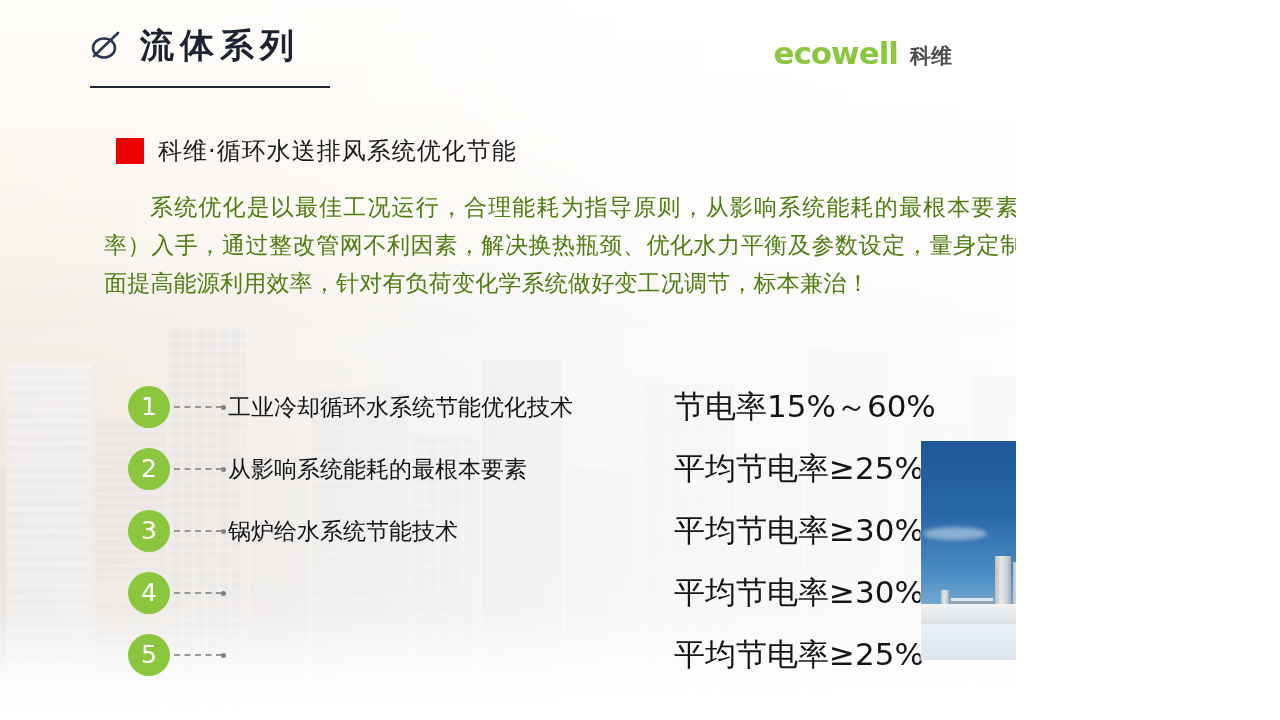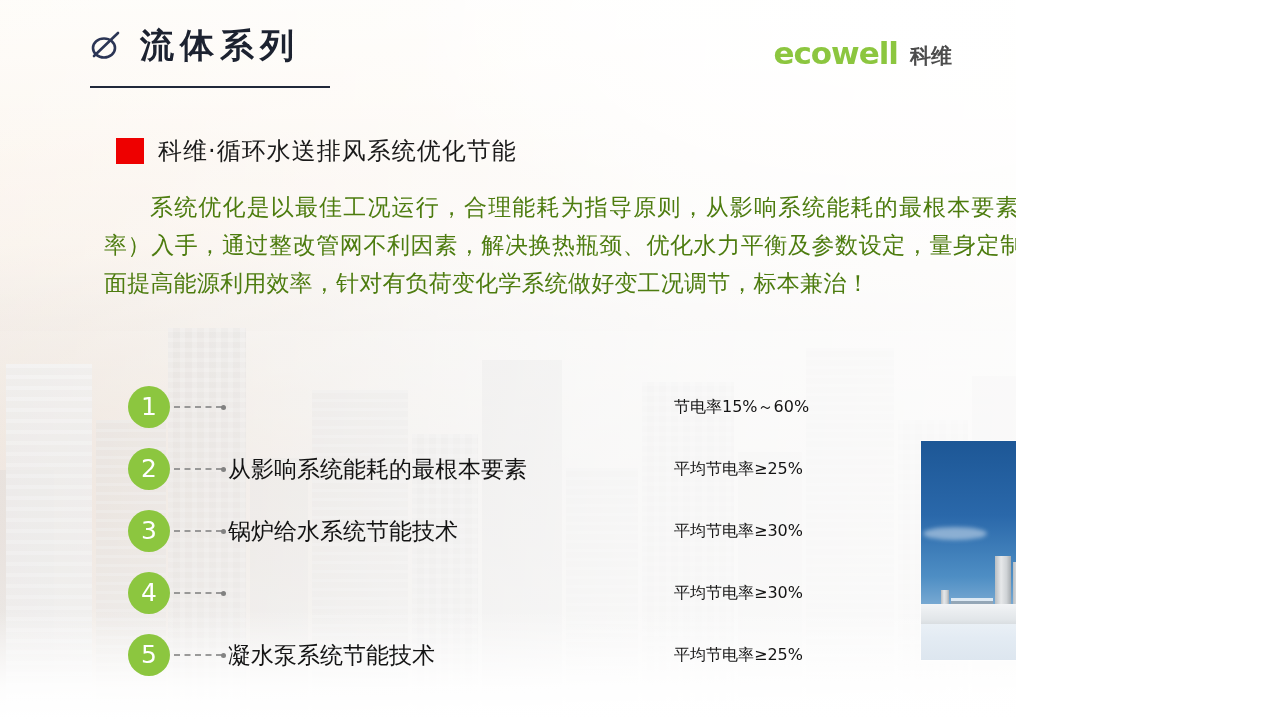--- a/index.html
+++ b/index.html
@@ -159,21 +159,21 @@
   .connector::after {
     content:""; position:absolute; right:-4px; top:-3px;
     width:5px; height:5px; border-radius:50%; background:#6f6f6f;
   }
   .item-label {
     font-size:23px; color:#141414; white-space:nowrap;
     margin-left:6px;
   }
   .item-value {
     position:absolute; left:546px;
-    font-size:16px; color:#141414; white-space:nowrap;
+    font-size:31px; color:#141414; white-space:nowrap;
   }
   .item.row1 .item-value { left:546px; }
 
   
   .photo {
     position:absolute; left:921px; top:441px;
     width:295px; height:219px;
     overflow:hidden;
     background:#1f4f86;
     box-shadow:0 0 0 1px rgba(255,255,255,0.5);
@@ -269,20 +269,21 @@
     <span class="section-head-text">科维·循环水送排风系统优化节能</span>
   </div>
 
   <div class="paragraph">系统优化是以最佳工况运行，合理能耗为指导原则，从影响系统能耗的最根本要素（流量、阻抗和效率）入手，通过整改管网不利因素，解决换热瓶颈、优化水力平衡及参数设定，量身定制高效节能设备，全面提高能源利用效率，针对有负荷变化学系统做好变工况调节，标本兼治！</div>
 
   <div class="items">
 
     <div class="item row1">
       <div class="num-badge">1</div>
       <div class="connector"></div>
+      <div class="item-label">工业冷却循环水系统节能优化技术</div>
       <div class="item-value">节电率15%～60%</div>
     </div>
 
     <div class="item">
       <div class="num-badge">2</div>
       <div class="connector"></div>
       <div class="item-label">从影响系统能耗的最根本要素</div>
       <div class="item-value">平均节电率≥25%</div>
     </div>
 
@@ -295,21 +296,20 @@
 
     <div class="item">
       <div class="num-badge">4</div>
       <div class="connector"></div>
       <div class="item-value">平均节电率≥30%</div>
     </div>
 
     <div class="item">
       <div class="num-badge">5</div>
       <div class="connector"></div>
-      <div class="item-label">凝水泵系统节能技术</div>
       <div class="item-value">平均节电率≥25%</div>
     </div>
 
   </div>
 
   <div class="photo">
     <div class="ph-sky"></div>
 
     <div class="ph-cloud" style="left:196px; top:6px;  width:72px; height:22px;"></div>
     <div class="ph-cloud" style="left:236px; top:14px; width:54px; height:16px;"></div>

